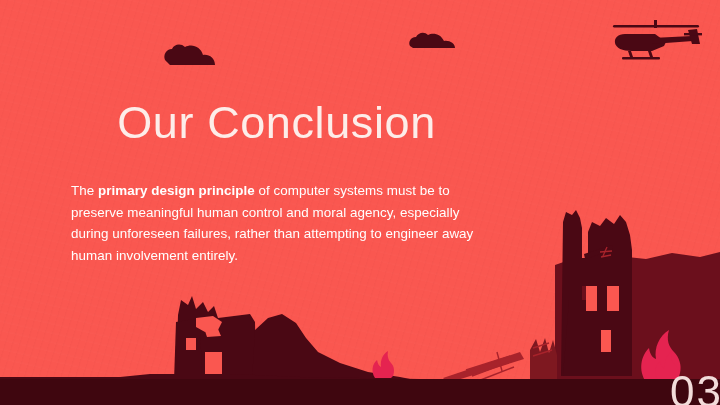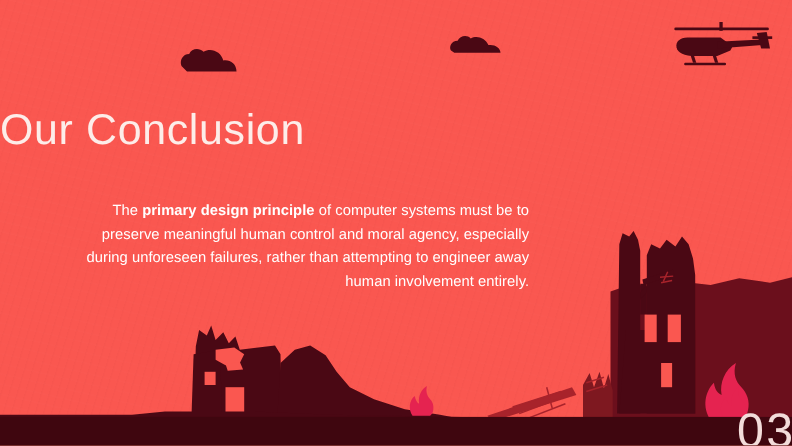--- a/index.html
+++ b/index.html
@@ -44,35 +44,35 @@
     top: 0;
     width: 720px;
     z-index: 40;
     text-align: center;
   }
   .slide-title {
     position: absolute;
     left: 0;
     top: 99px;
     width: 553px;
-    text-align: left;
+    text-align: center;
     color: #FDEDE9;
     font-family: "Liberation Sans", sans-serif;
-    font-size: 39px;
+    font-size: 45px;
     font-weight: 300;
     letter-spacing: 0.6px;
     line-height: 1.05;
     white-space: nowrap;
   }
   .body-copy {
     position: absolute;
     left: 71px;
     top: 167px;
     width: 410px;
-    text-align: right;
+    text-align: left;
     color: #FFFFFF;
     font-family: "Liberation Sans", sans-serif;
     font-size: 13.4px;
     font-weight: 400;
     line-height: 21.5px;
     letter-spacing: 0.05px;
   }
   .body-copy b {
     font-weight: 700;
   }

